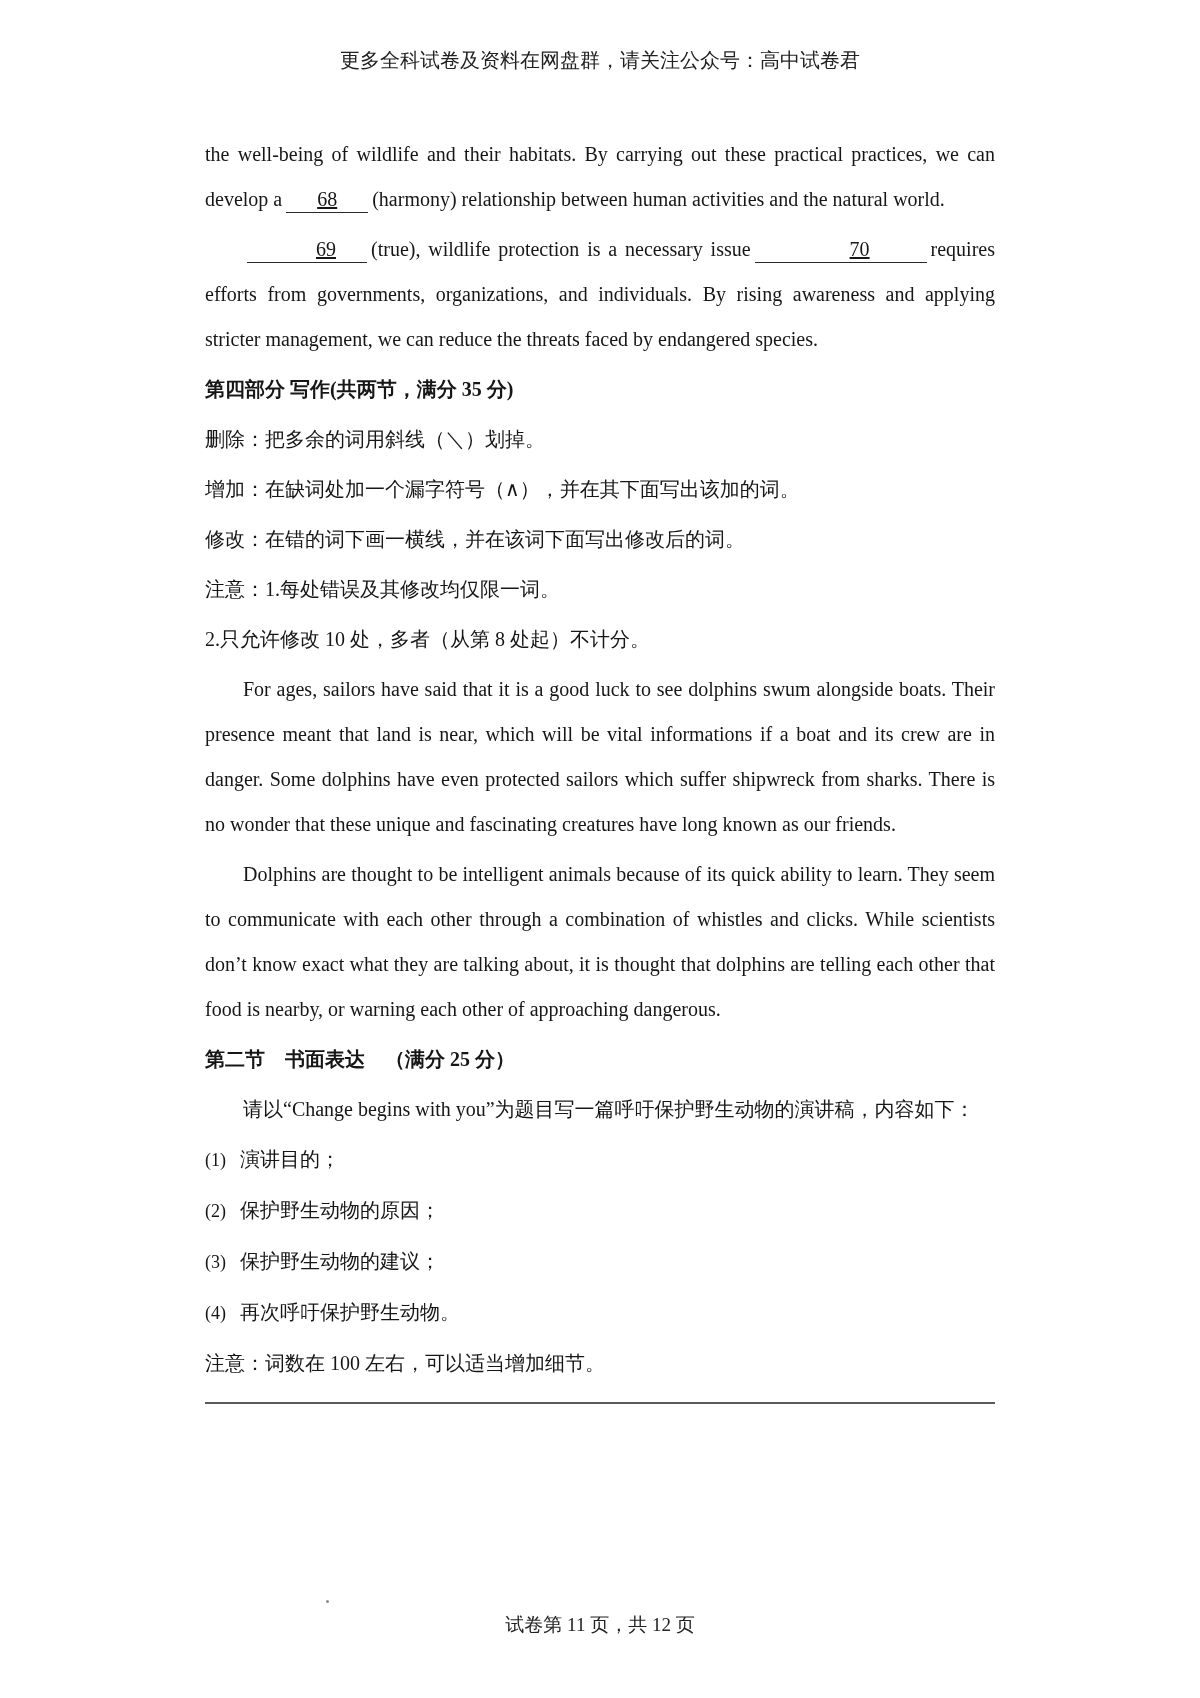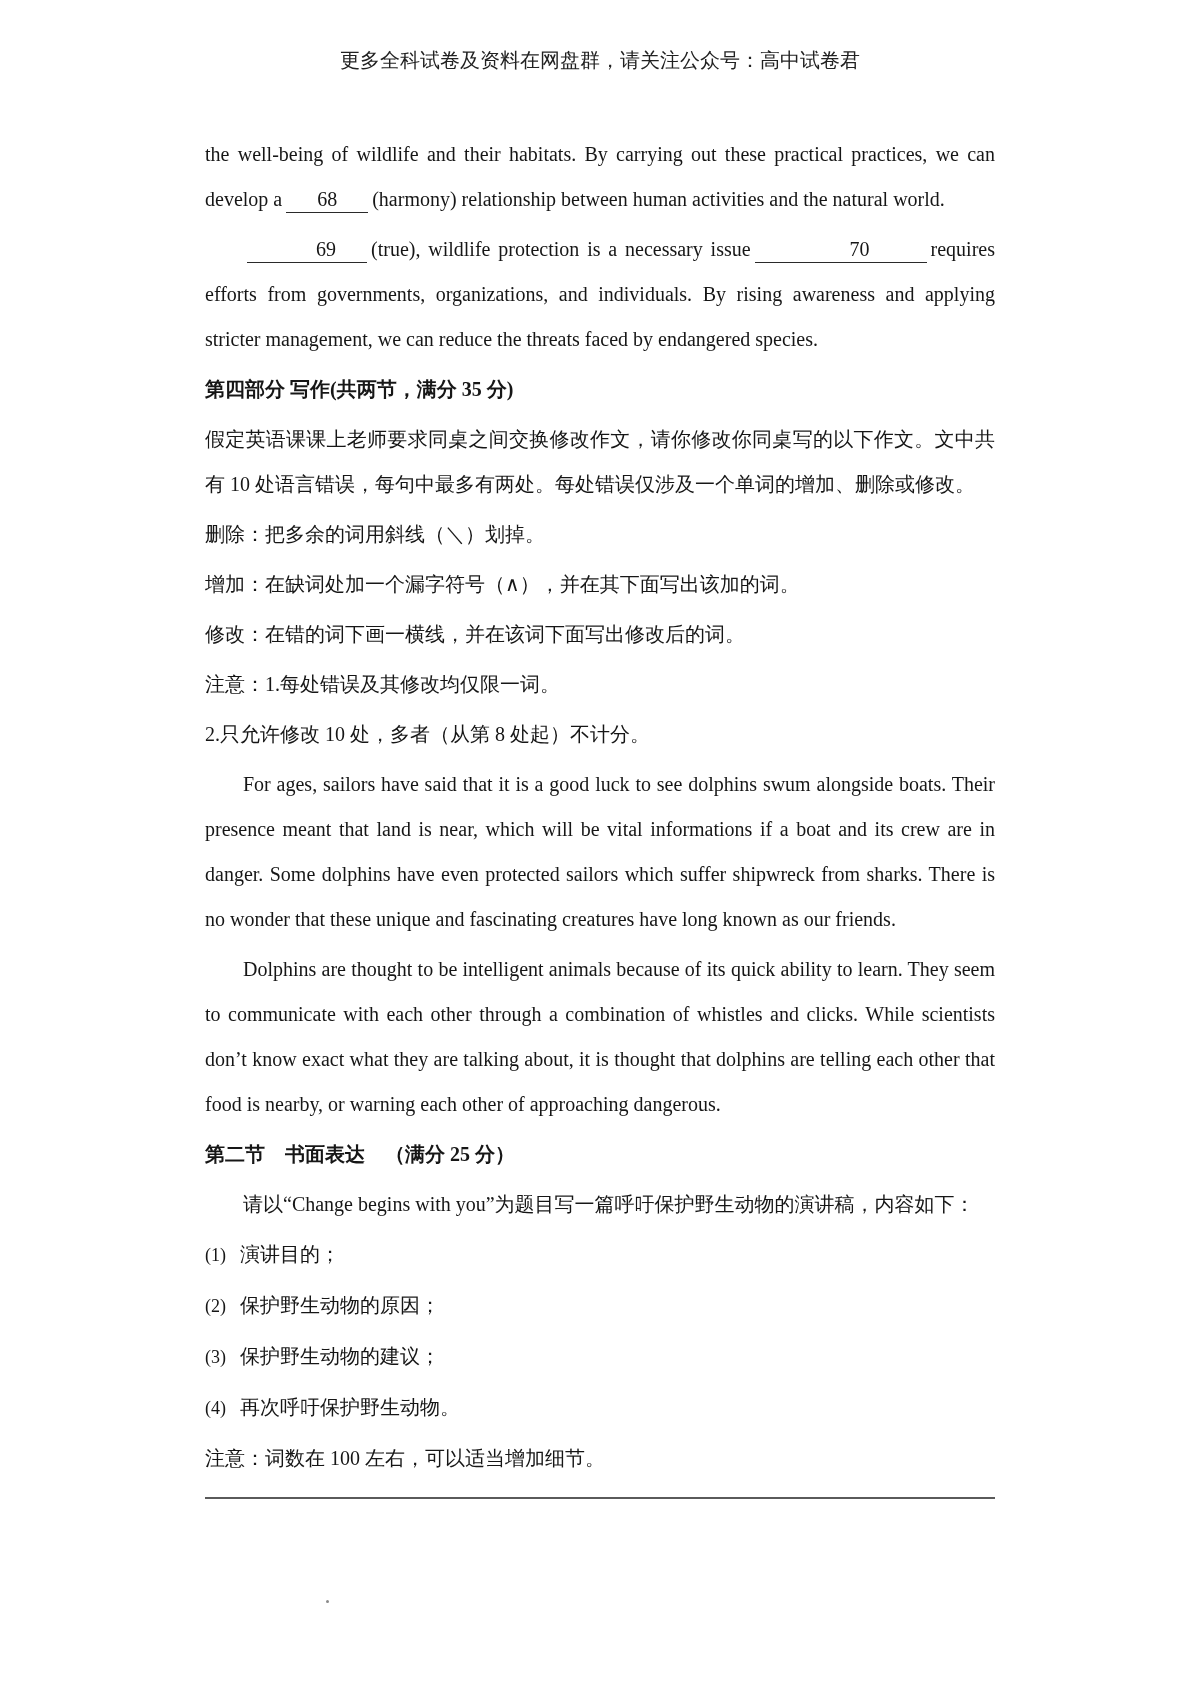--- a/index.html
+++ b/index.html
@@ -47,20 +47,21 @@
   .indent {
     text-indent: 38px;
   }
   .blank {
     display: inline-block;
     border-bottom: 1.5px solid #2a2a2a;
     text-align: center;
     line-height: 26px;
     vertical-align: baseline;
     margin: 0 4px;
+    text-decoration: underline;
   }
   .blank-68 { min-width: 82px; }
   .blank-69 { min-width: 120px; }
   .blank-70 { min-width: 172px; }
   .point-line .pnum {
     display: inline-block;
     margin-right: 14px;
     font-size: 18px;
   }
   .divider {
@@ -97,21 +98,20 @@
 
   <div class="content">
 
     <p><span>the well-being of wildlife and their habitats. By carrying out these practical practices, we can develop a</span><span class="blank blank-68">68</span><span>(harmony) relationship between human activities and the natural world.</span></p>
 
     <p class="indent"><span class="blank blank-69">69</span><span>(true), wildlife protection is a necessary issue</span><span class="blank blank-70">70</span><span>requires efforts from governments, organizations, and individuals. By rising awareness and applying stricter management, we can reduce the threats faced by endangered species.</span></p>
 
     <div class="heading">第四部分 写作(共两节，满分 35 分)</div>
 
 
-    <p>假定英语课课上老师要求同桌之间交换修改作文，请你修改你同桌写的以下作文。文中共有 10 处语言错误，每句中最多有两处。每处错误仅涉及一个单词的增加、删除或修改。</p>
 
     <div class="line">删除：把多余的词用斜线（＼）划掉。</div>
     <div class="line">增加：在缺词处加一个漏字符号（∧），并在其下面写出该加的词。</div>
     <div class="line">修改：在错的词下画一横线，并在该词下面写出修改后的词。</div>
     <div class="line">注意：1.每处错误及其修改均仅限一词。</div>
     <div class="line">2.只允许修改 10 处，多者（从第 8 处起）不计分。</div>
 
     <p class="indent">For ages, sailors have said that it is a good luck to see dolphins swum alongside boats. Their presence meant that land is near, which will be vital informations if a boat and its crew are in danger. Some dolphins have even protected sailors which suffer shipwreck from sharks. There is no wonder that these unique and fascinating creatures have long known as our friends.</p>
 
     <p class="indent">Dolphins are thought to be intelligent animals because of its quick ability to learn. They seem to communicate with each other through a combination of whistles and clicks. While scientists don’t know exact what they are talking about, it is thought that dolphins are telling each other that food is nearby, or warning each other of approaching dangerous.</p>
@@ -126,14 +126,15 @@
     <div class="line point-line"><span class="pnum">(4)</span><span>再次呼吁保护野生动物。</span></div>
 
     <div class="line">注意：词数在 100 左右，可以适当增加细节。</div>
 
   </div>
 
   <hr class="divider">
 
   <div class="stray-dot"></div>
 
+  <div class="footer">试卷第 11 页，共 12 页</div>
 
 </div>
 
 </body></html>

